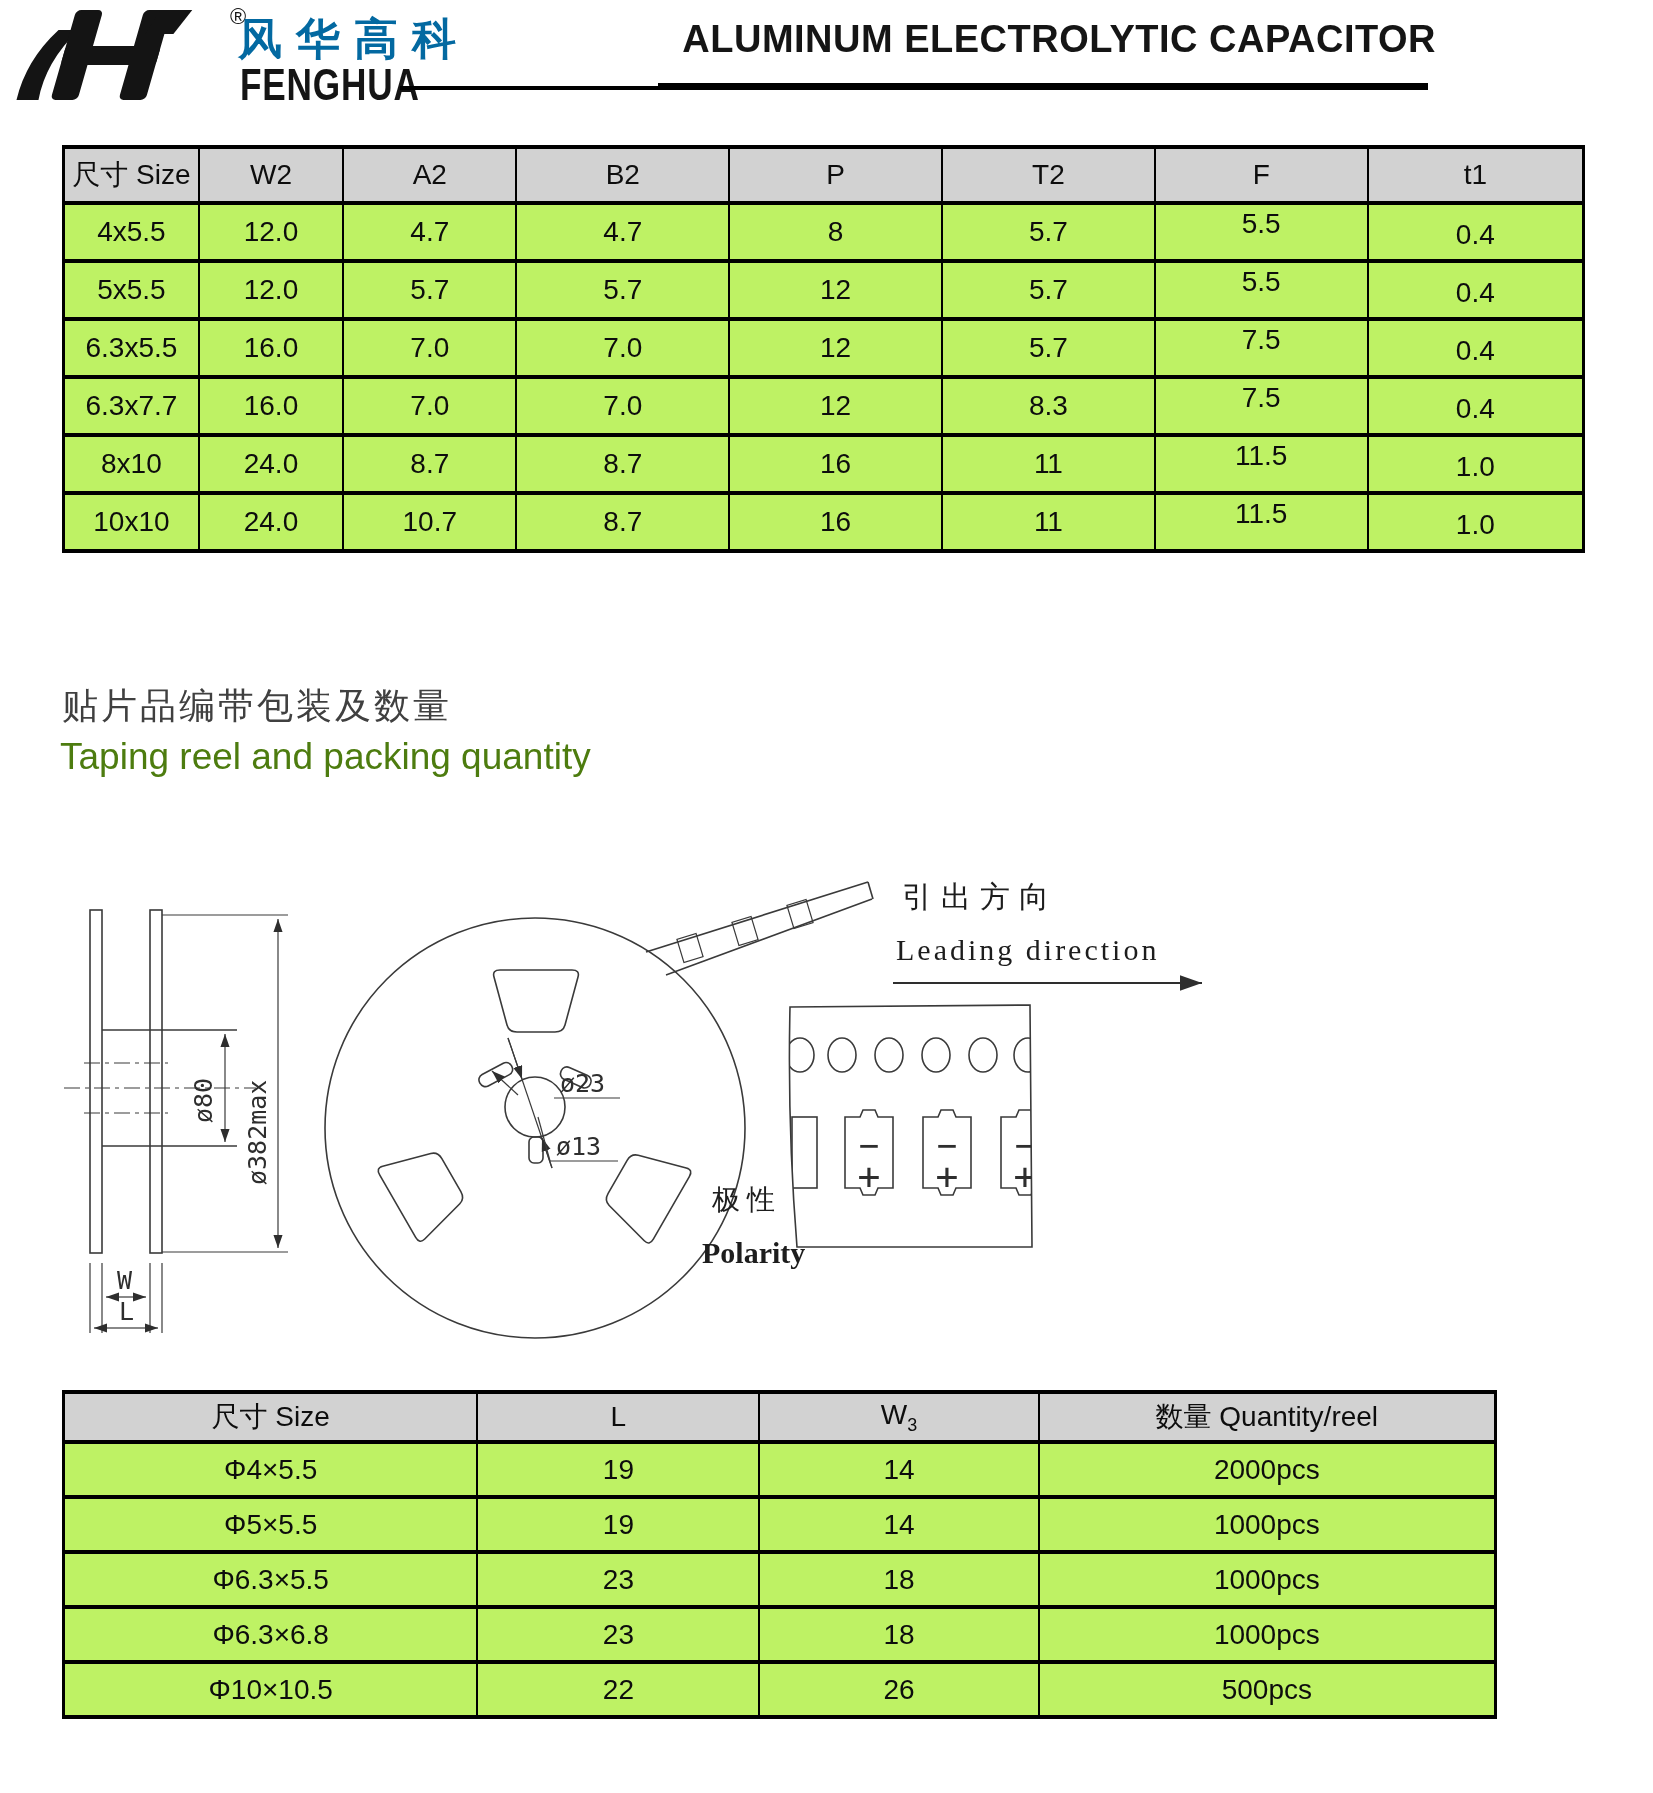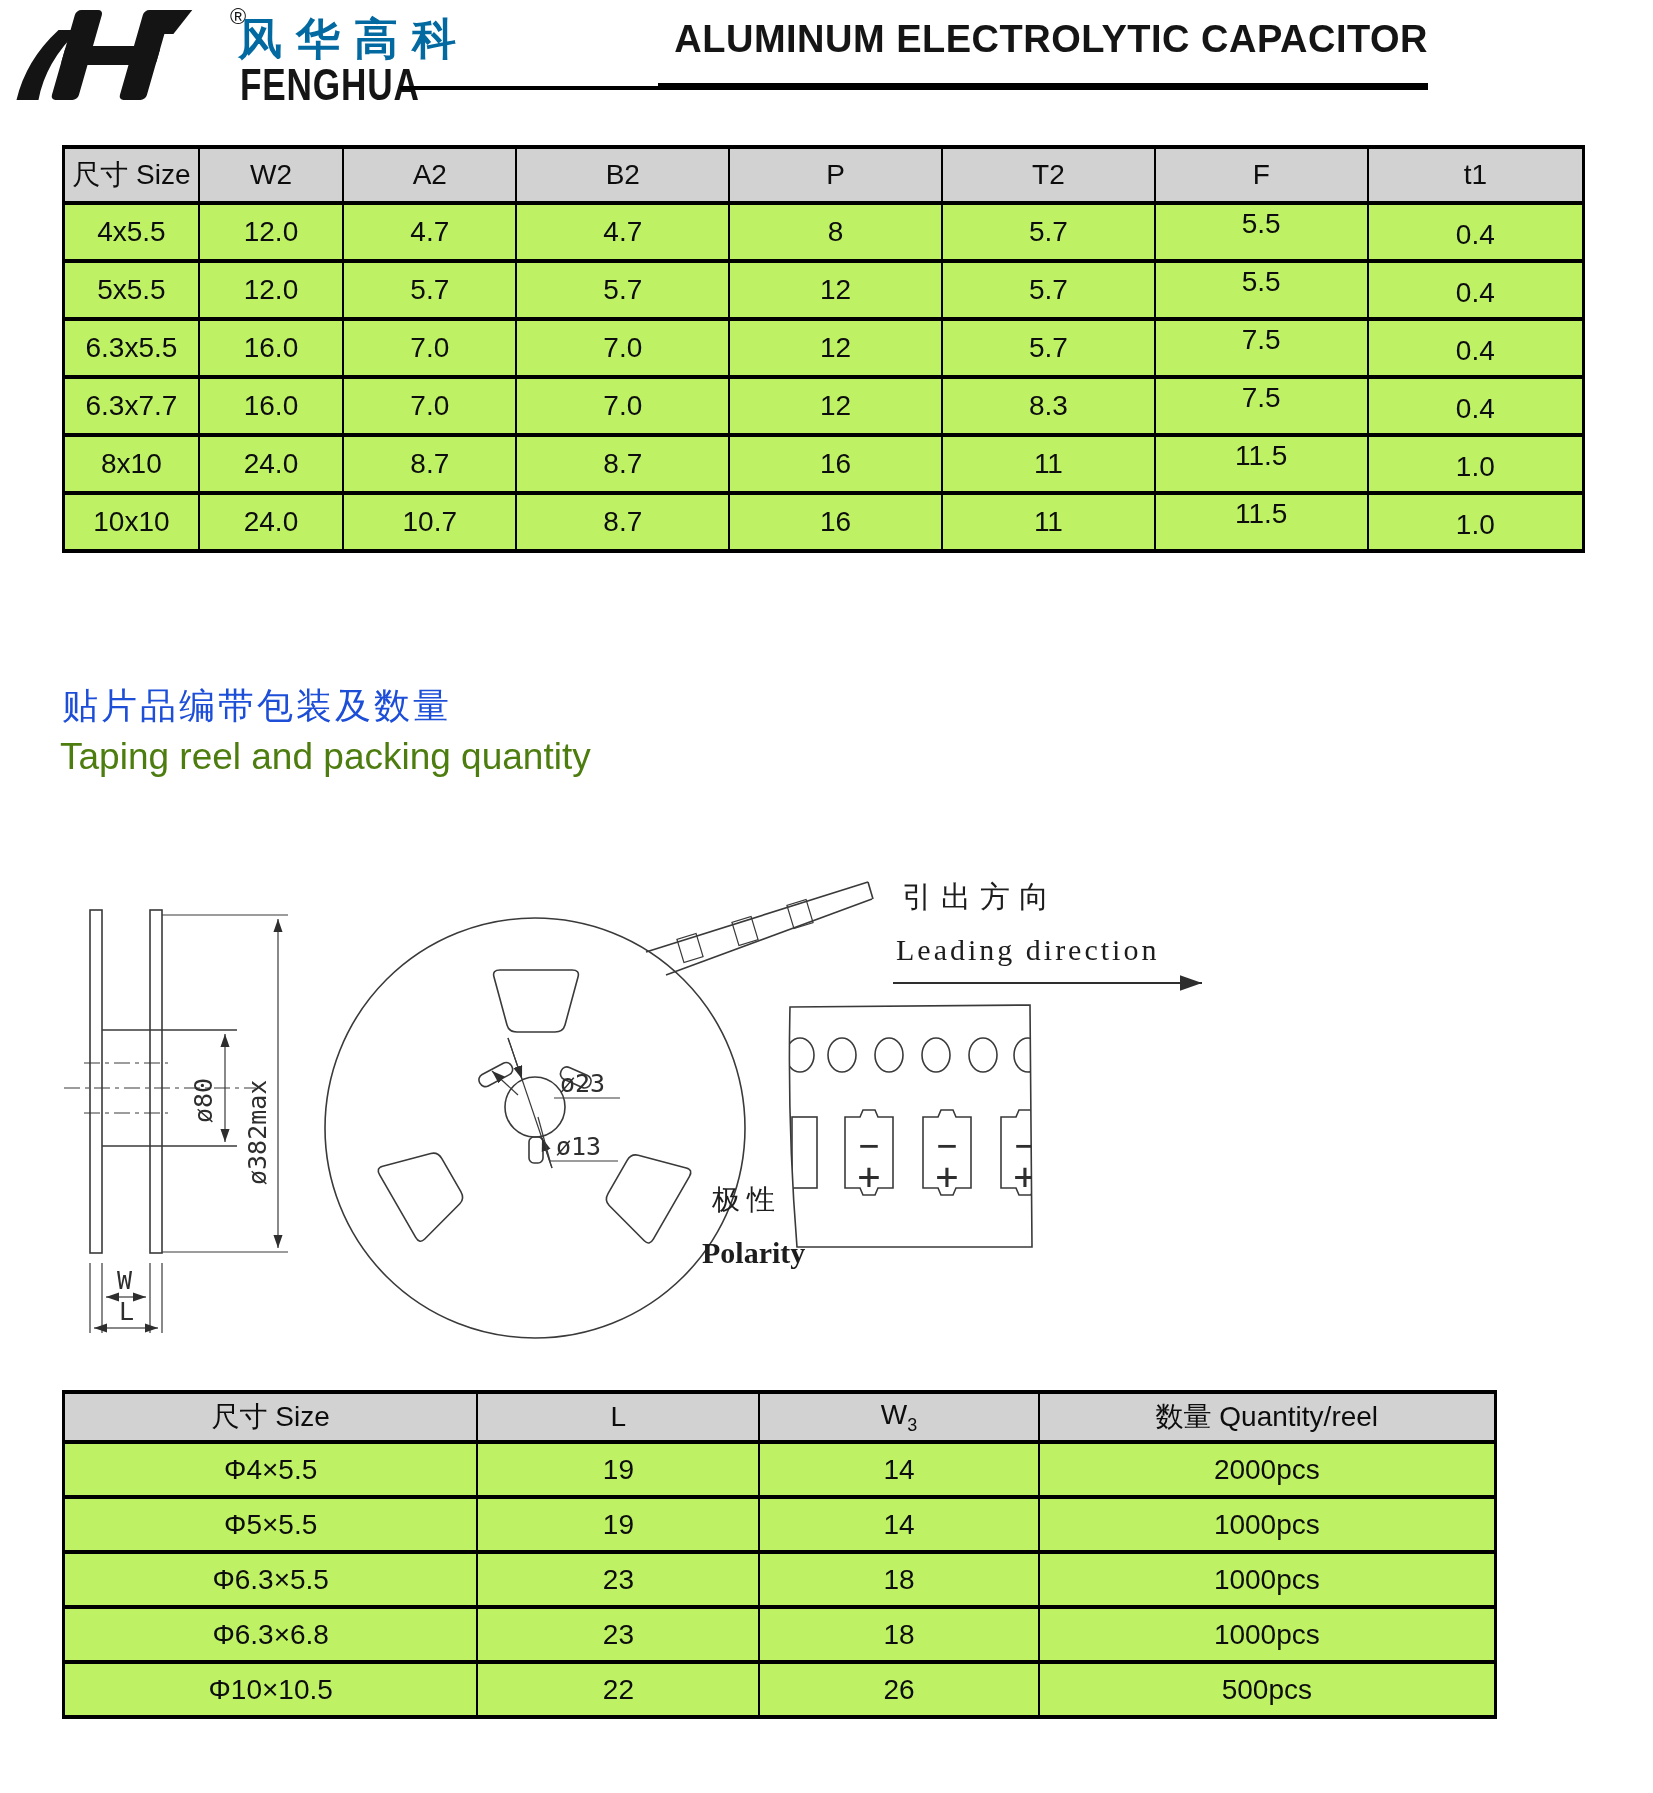--- a/index.html
+++ b/index.html
@@ -3,40 +3,40 @@
 <meta charset="utf-8">
 <style>
   html,body{margin:0;padding:0;background:#ffffff;}
   body{width:1653px;height:1793px;position:relative;font-family:"Liberation Sans",sans-serif;color:#111;overflow:hidden;}
   .abs{position:absolute;}
 
   
   #logo-cn{left:238px;top:10px;font-size:44px;font-weight:bold;letter-spacing:14px;color:#0369a1;}
   #logo-en{left:240px;top:60px;font-size:44px;font-weight:700;letter-spacing:1px;transform:scaleX(.80);transform-origin:left;color:#151515;}
   #reg-mark{left:252px;top:2px;font-size:22px;color:#151515;}
-  #doc-title{left:0;top:18px;width:1428px;text-align:right;font-size:38px;font-weight:bold;letter-spacing:.5px;color:#151515;}
+  #doc-title{left:0;top:18px;width:1428px;text-align:right;font-size:38px;font-weight:bold;letter-spacing:.5px;color:#151515;padding-left:8px;}
   .title-rule-a{left:400px;top:86px;width:262px;height:4px;background:#000;}
   .title-rule-b{left:658px;top:83px;width:770px;height:7px;background:#000;}
 
   
   table{border-collapse:collapse;table-layout:fixed;background:#bef264;}
   #dim-table{left:62px;top:145px;width:1523px;}
   #pack-table{left:62px;top:1390px;width:1435px;}
   th,td{border:solid #000;border-width:4px 2px;text-align:center;font-weight:normal;font-size:28px;color:#0d0d0d;overflow:hidden;white-space:nowrap;}
   #dim-table th{height:50px;background:#d2d2d2;}
   #dim-table td{height:52px;}
   #pack-table th{height:44px;background:#d2d2d2;}
   #pack-table td{height:49px;}
   #dim-table,#pack-table{border:3px solid #000;}
   td.up{transform:translateY(-8px);}
   td.dn{transform:translateY(3px);margin-top:44px;}
   sub{font-size:18px;}
 
   
-  #sec-cn{left:62px;top:682px;font-size:36px;letter-spacing:3px;color:#1d4ed8;}
+  #sec-cn{left:62px;top:682px;font-size:36px;letter-spacing:3px;color:#404040;}
   #sec-en{left:60px;top:736px;font-size:37px;color:#4d7c0f;}
 
   
   #drawing{left:40px;top:855px;}
   .cad{stroke:#3a3a3a;stroke-width:1.6;fill:none;}
   .cadthin{stroke:#3a3a3a;stroke-width:1.2;fill:none;}
   .dimtxt{font-family:"DejaVu Sans Mono",monospace;font-size:25px;fill:#2e2e2e;}
   .sertxt{font-family:"Liberation Serif",serif;fill:#1d1d1d;}
 </style>
 </head>

